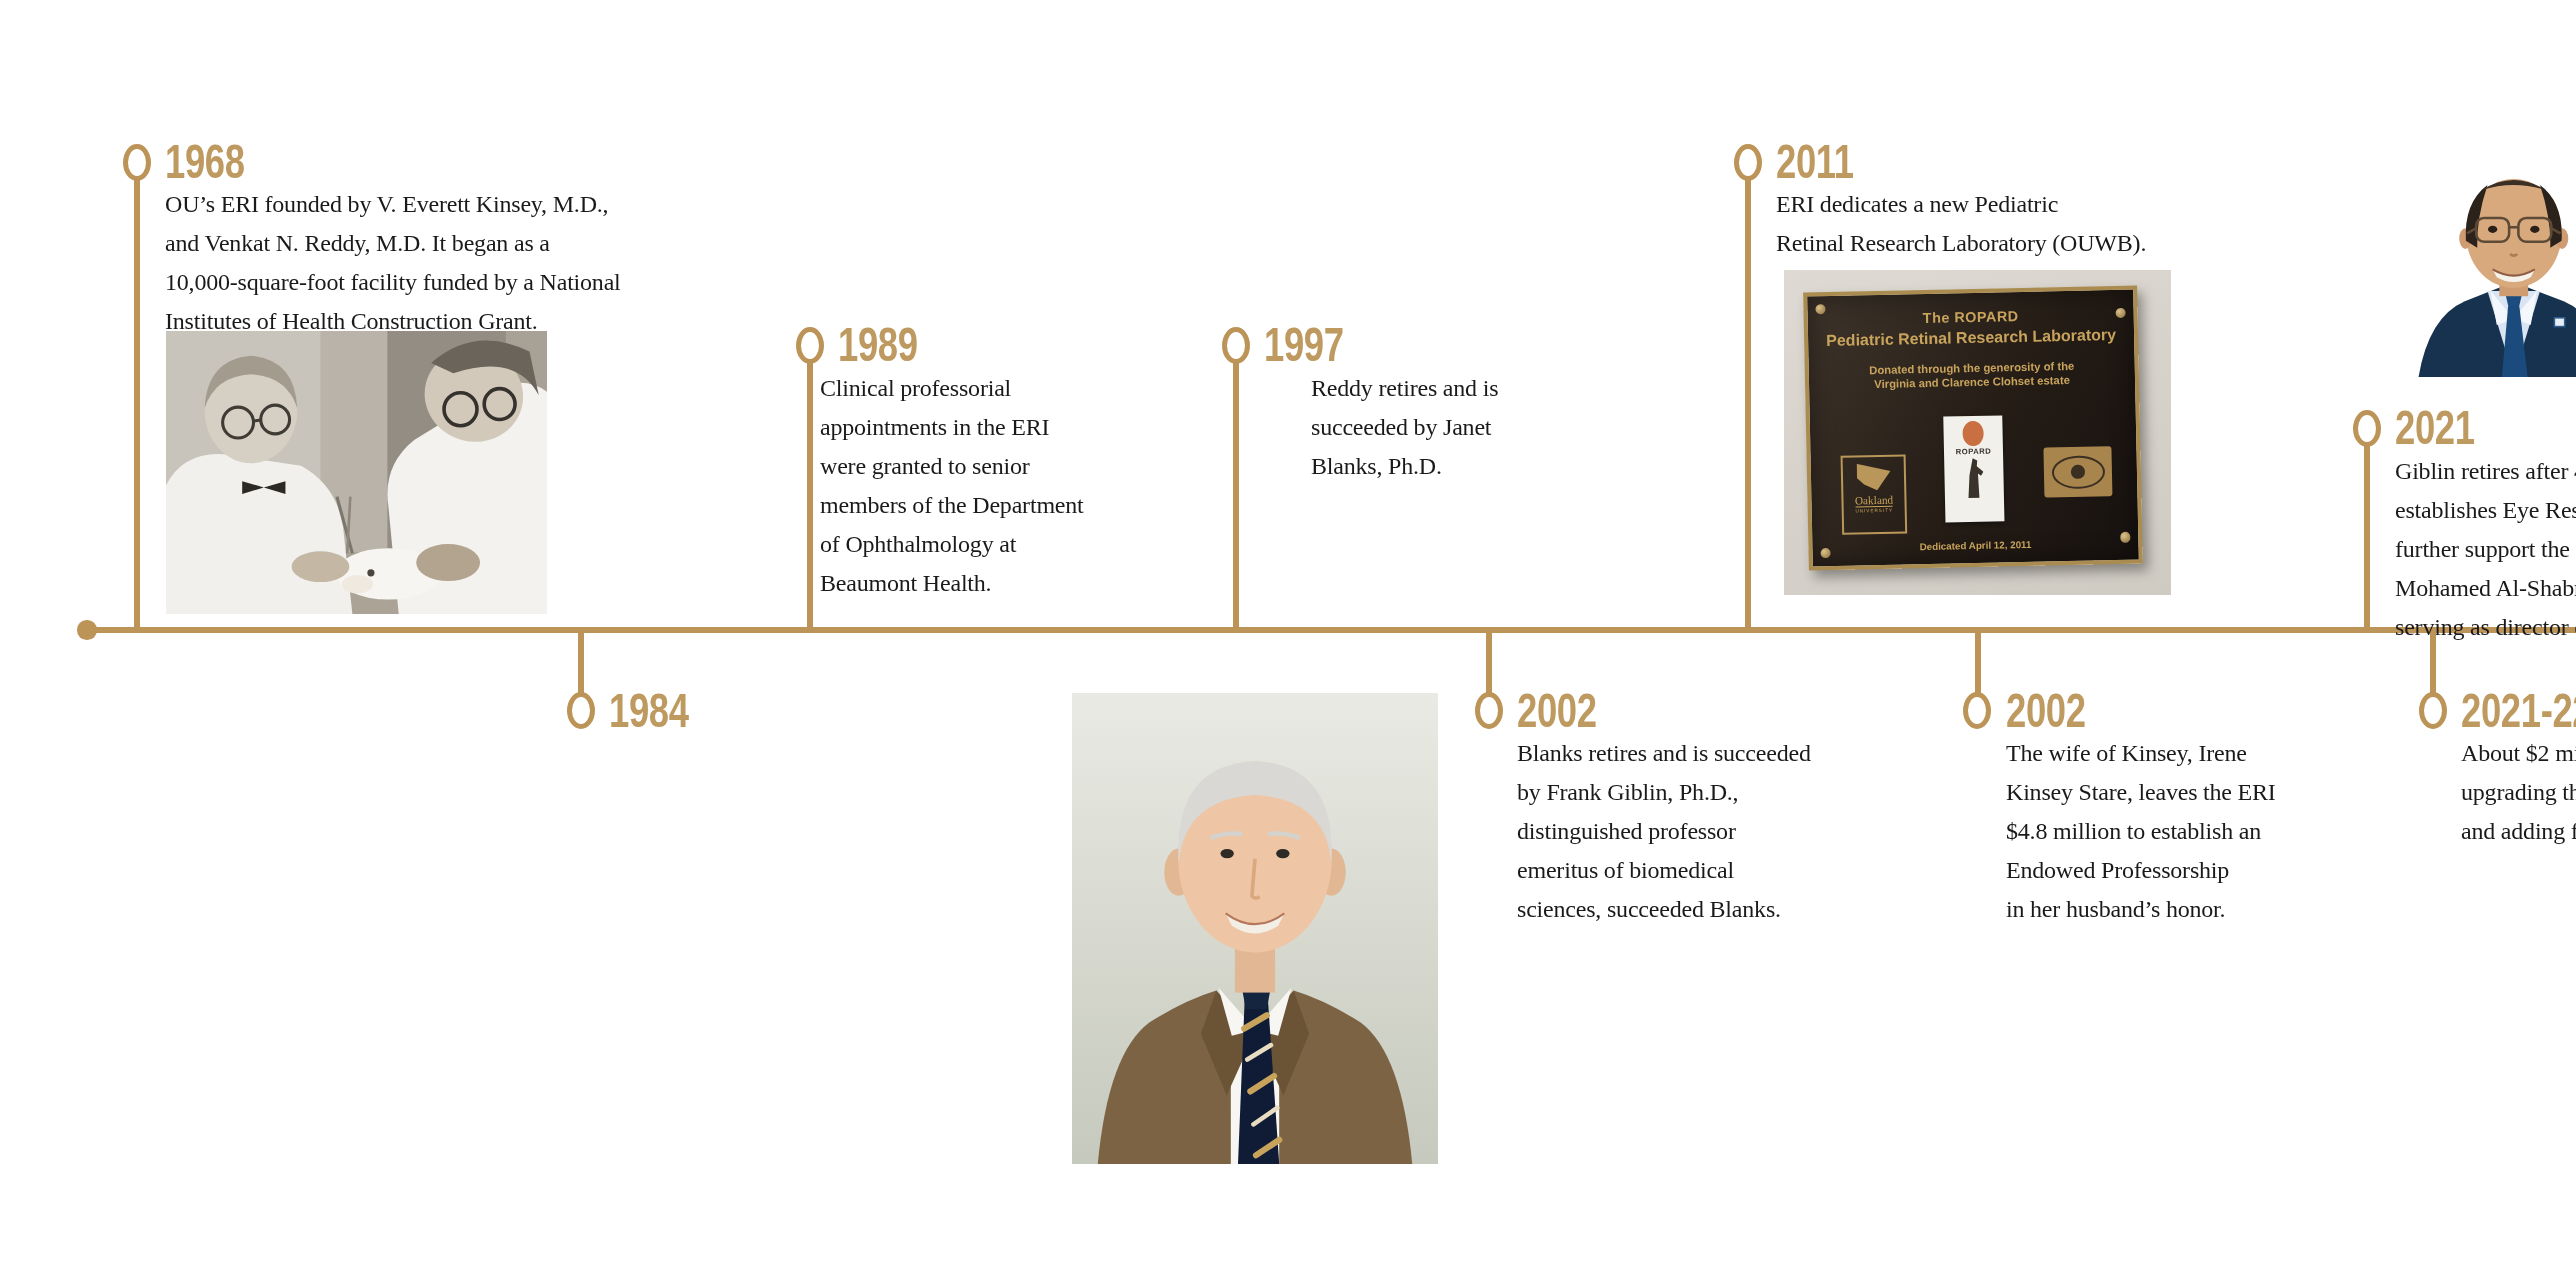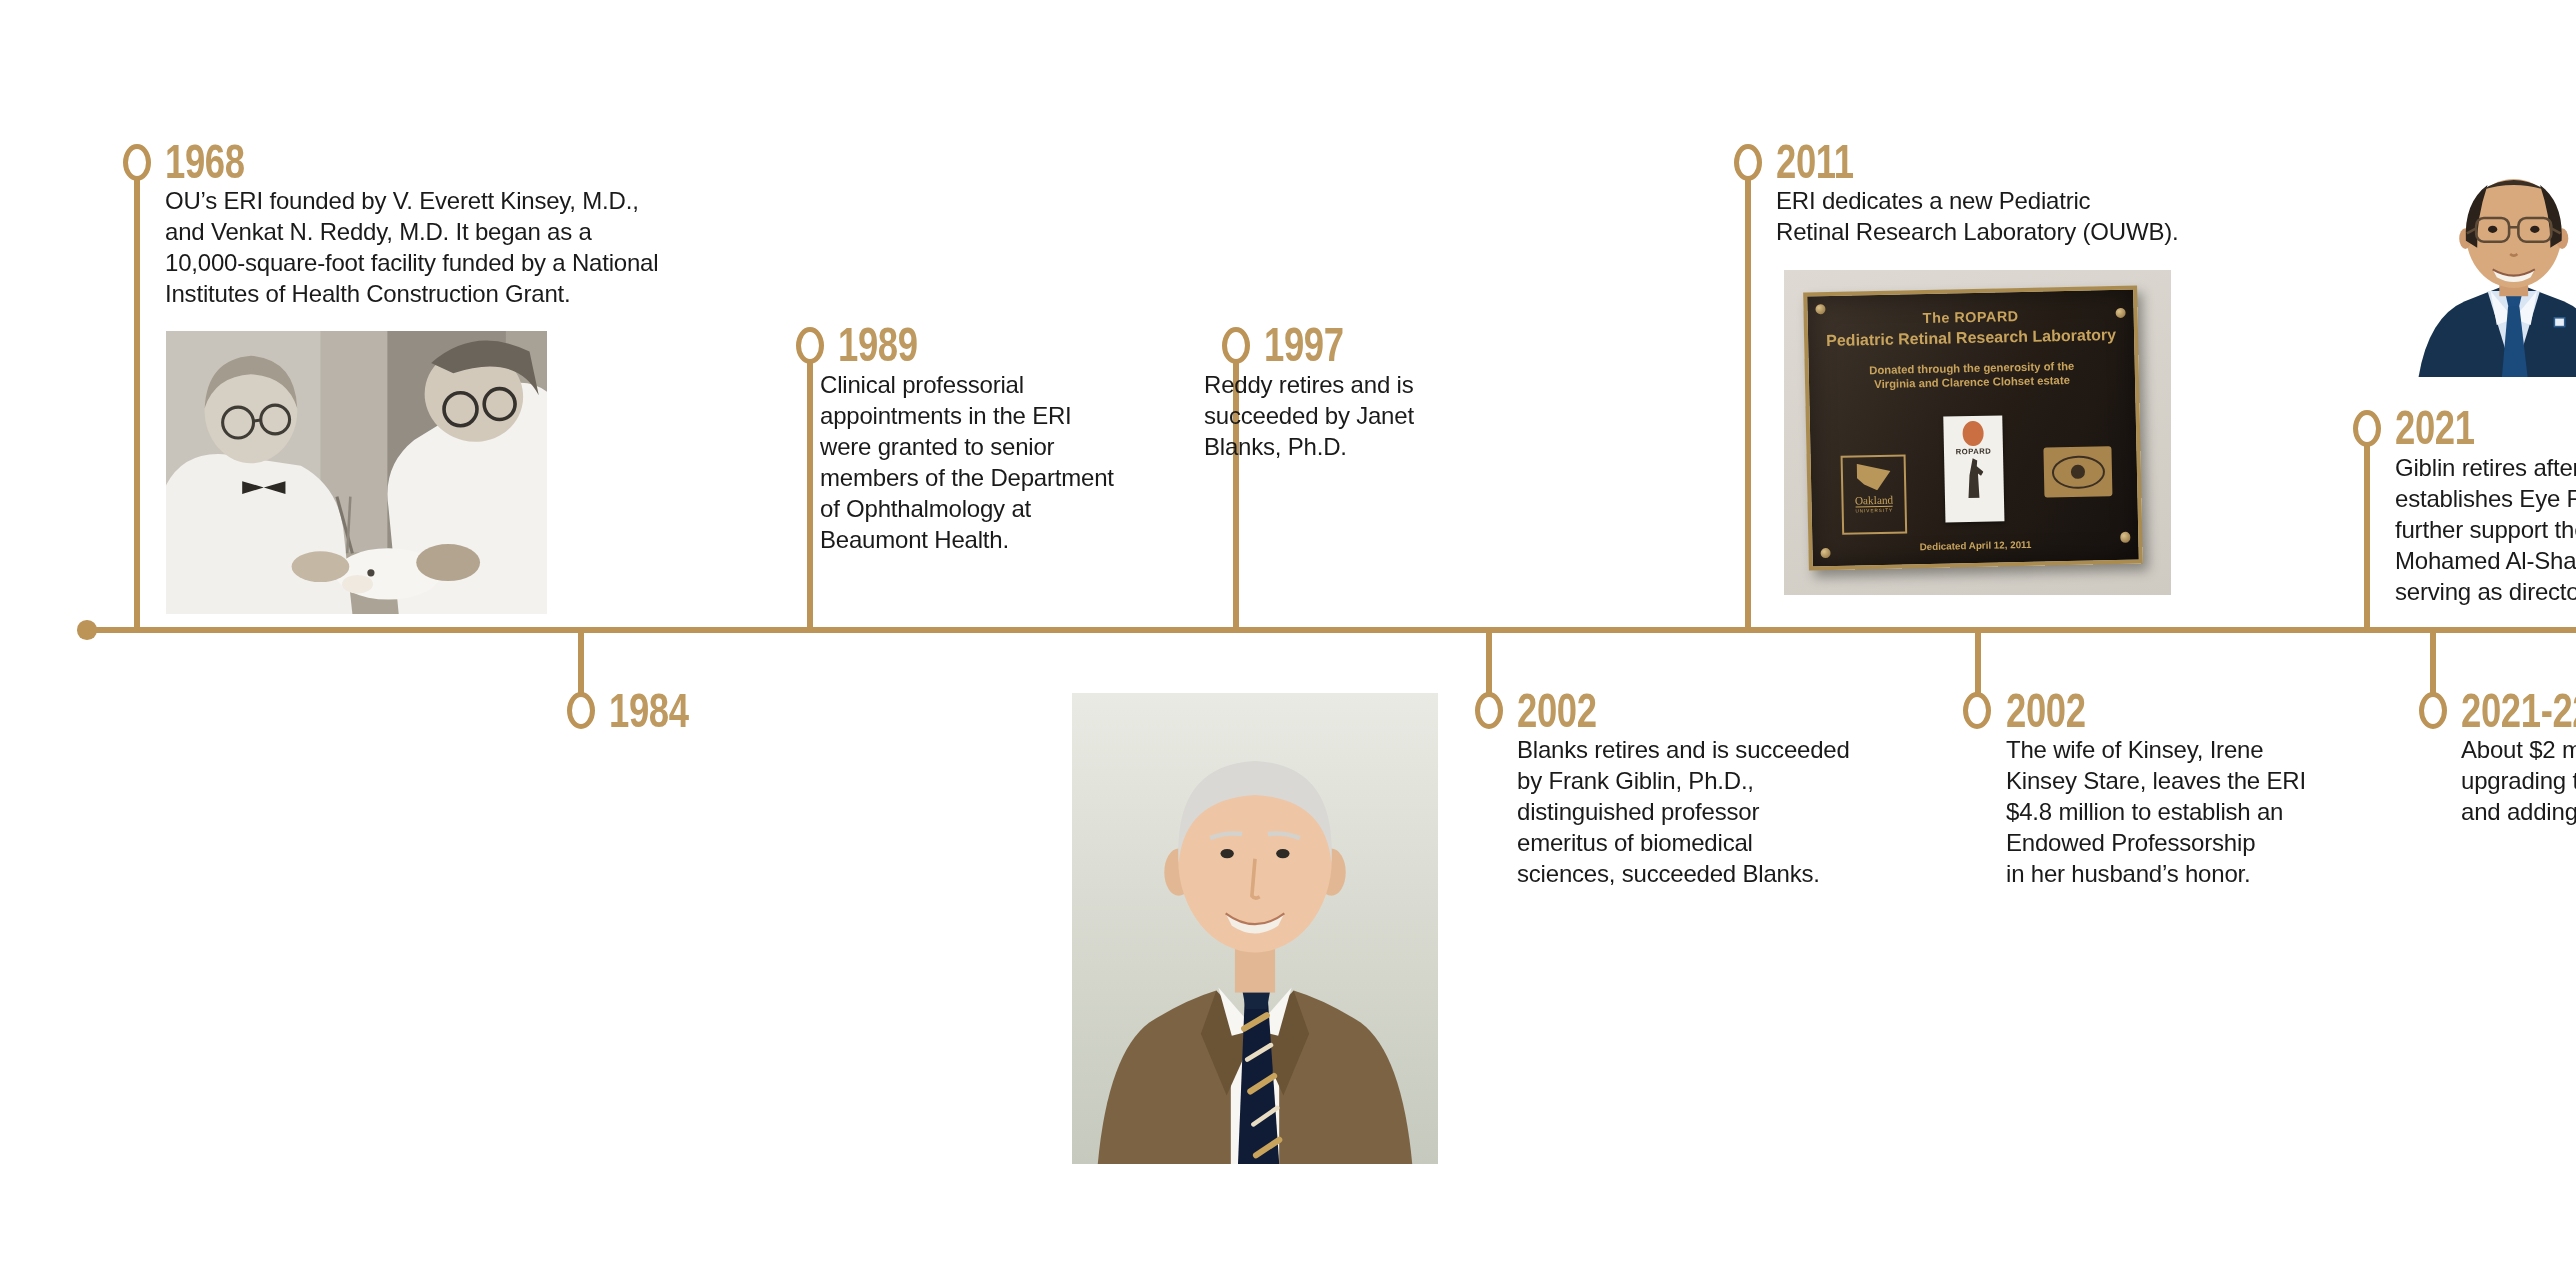--- a/index.html
+++ b/index.html
@@ -10,26 +10,26 @@
   
   .tl-line{position:absolute;left:87px;top:627px;width:2789px;height:6.2px;background:#BC9457;}
   .tl-dot{position:absolute;width:19.6px;height:19.6px;border-radius:50%;background:#BC9457;top:620px;}
   .tl-dot.left{left:77px;}
 
   .stem{position:absolute;width:5.7px;background:#BC9457;}
   .marker{position:absolute;width:28px;height:37px;border:5.7px solid #BC9457;border-radius:50%;
           background:#ffffff;box-sizing:border-box;}
   .year{position:absolute;font-size:48px;line-height:48px;font-weight:bold;color:#BE9A60;
         transform:scaleX(0.76);transform-origin:left center;white-space:nowrap;letter-spacing:-0.5px;}
-  .bodytext{position:absolute;font-size:24px;line-height:31px;color:#1A1A1A;white-space:pre-line;letter-spacing:-0.2px;}
+  .bodytext{position:absolute;font-size:24px;line-height:39px;color:#1A1A1A;white-space:pre-line;letter-spacing:-0.2px;font-family:Liberation Serif, serif;}
 
   
   .m-e0{left:123px;top:144px;} .s-e0{left:134px;top:180px;height:447px;} .y-e0{left:165px;top:138px;} .b-e0{left:165px;top:185px;}
   .m-e1{left:796px;top:327px;} .s-e1{left:807px;top:363px;height:264px;} .y-e1{left:838px;top:321px;} .b-e1{left:820px;top:369px;}
-  .m-e2{left:1222px;top:327px;} .s-e2{left:1233px;top:363px;height:264px;} .y-e2{left:1264px;top:321px;} .b-e2{left:1204px;top:369px;}
+  .m-e2{left:1222px;top:327px;} .s-e2{left:1233px;top:363px;height:264px;} .y-e2{left:1264px;top:321px;} .b-e2{left:1311px;top:369px;}
   .m-e3{left:1734px;top:144px;} .s-e3{left:1745px;top:180px;height:447px;} .y-e3{left:1776px;top:138px;} .b-e3{left:1776px;top:185px;}
   .m-e4{left:2353px;top:410px;} .s-e4{left:2364px;top:446px;height:181px;} .y-e4{left:2395px;top:404px;} .b-e4{left:2395px;top:452px;}
   .m-e5{left:567px;top:692px;} .s-e5{left:578px;top:633px;height:60px;} .y-e5{left:609px;top:687px;} .b-e5{left:609px;top:734px;}
   .m-e6{left:1475px;top:692px;} .s-e6{left:1486px;top:633px;height:60px;} .y-e6{left:1517px;top:687px;} .b-e6{left:1517px;top:734px;}
   .m-e7{left:1963px;top:692px;} .s-e7{left:1975px;top:633px;height:60px;} .y-e7{left:2006px;top:687px;} .b-e7{left:2006px;top:734px;}
   .m-e8{left:2419px;top:692px;} .s-e8{left:2430px;top:633px;height:60px;} .y-e8{left:2461px;top:687px;} .b-e8{left:2461px;top:734px;}
 
   
   .photo{position:absolute;overflow:hidden;}
   .ph-kinsey{left:166px;top:331px;width:381px;height:283px;}

